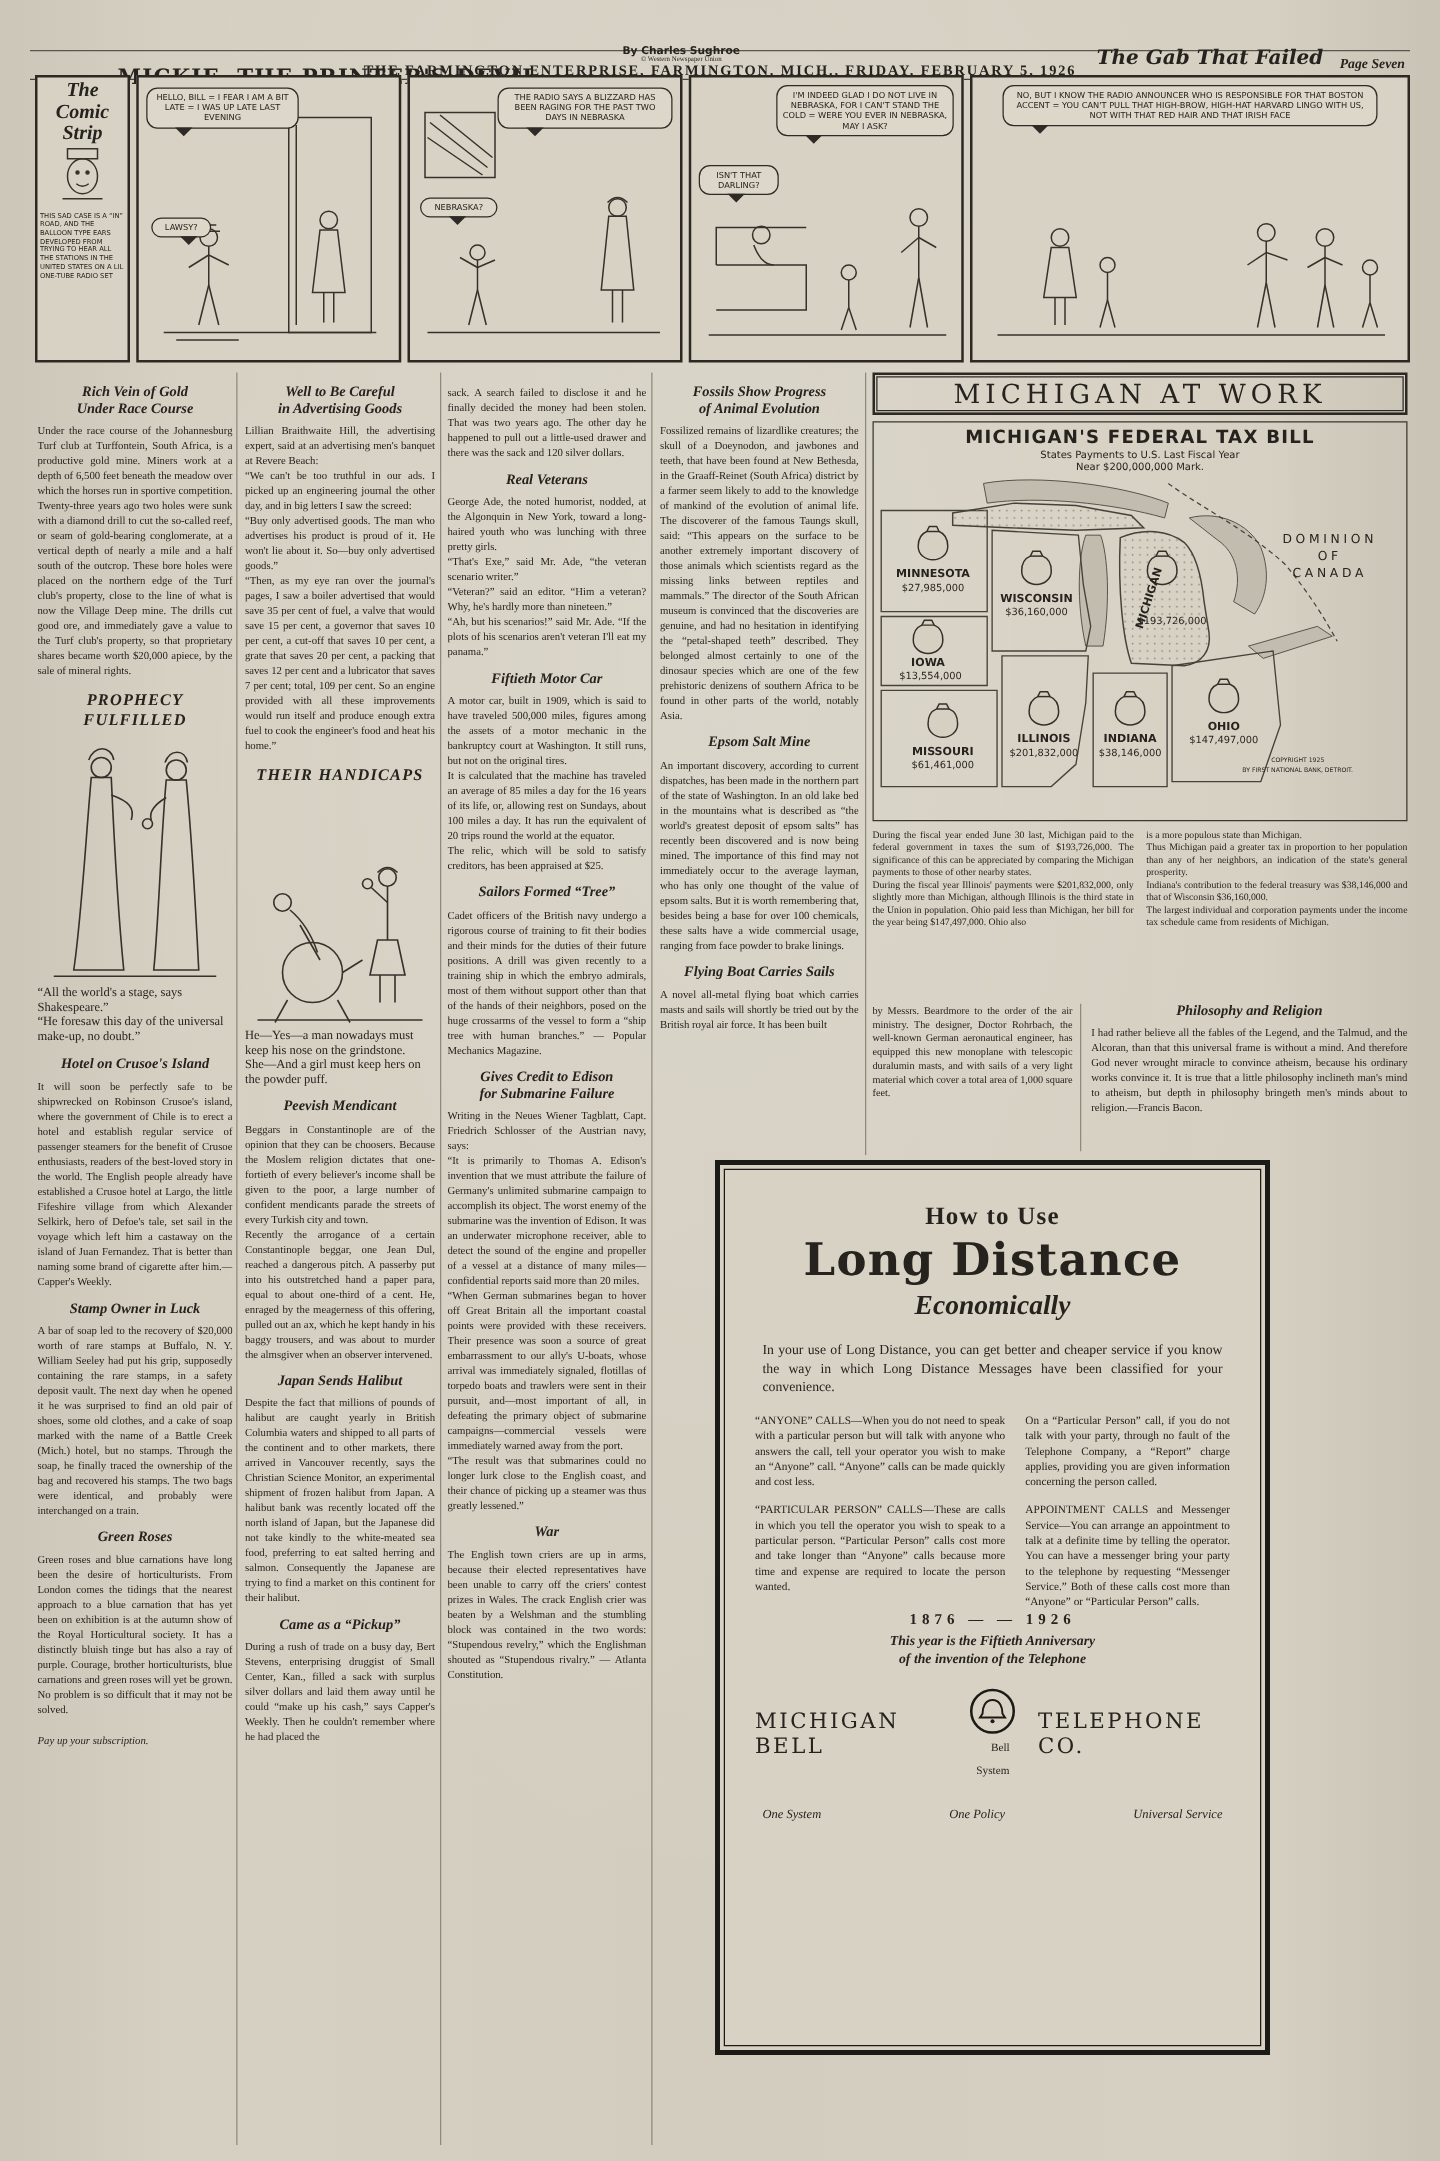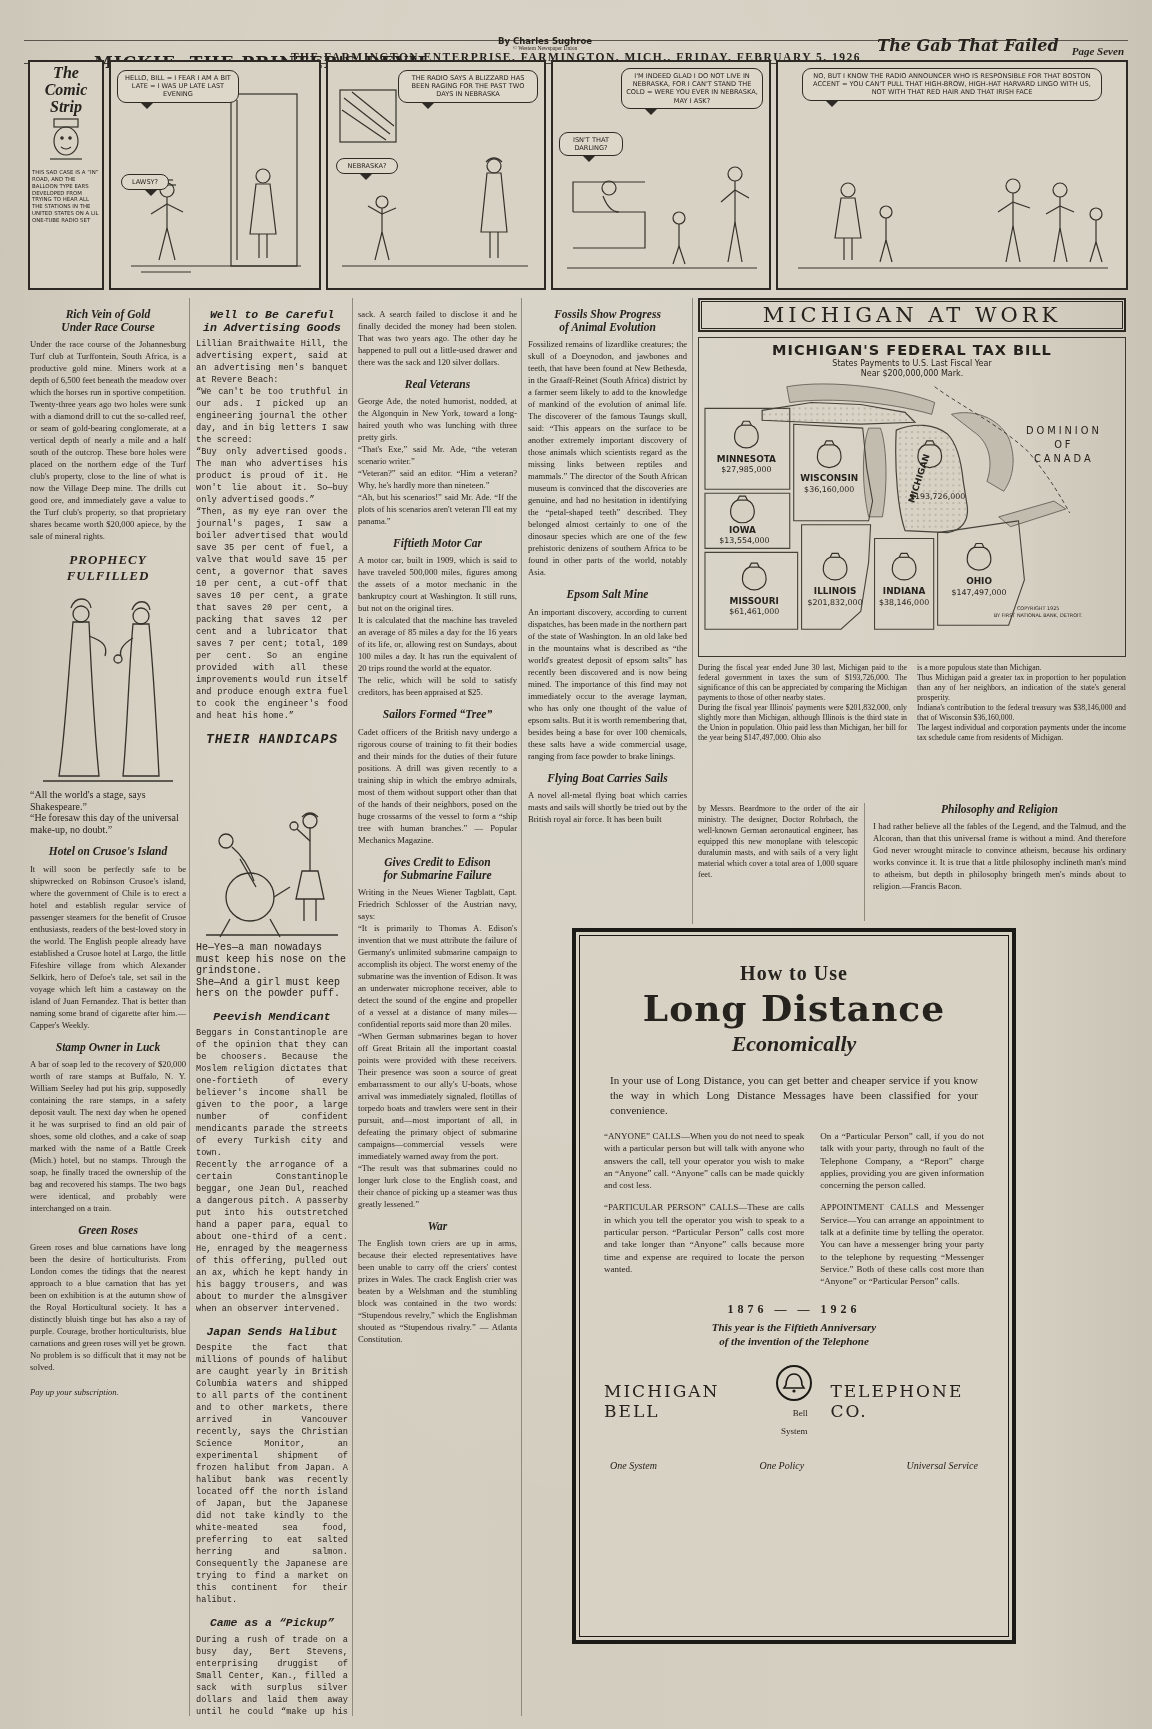--- a/index.html
+++ b/index.html
@@ -37,21 +37,21 @@
   .bubble{ position:absolute; border:1px solid #2e2b26; border-radius:9px; padding:3px 4px;
     font-family:"DejaVu Sans",sans-serif; font-size:6.6px; line-height:1.25; text-align:center;
     background:#ddd7c9; z-index:2; }
   .bubble::after{ content:''; position:absolute; bottom:-7px; left:22px;
     border:7px solid transparent; border-top-color:#2e2b26; border-bottom-width:0; }
   .figures{ position:absolute; inset:0; }
   .figures path,.figures line,.figures circle,.figures rect,.figures polyline{ stroke:#35322c; stroke-width:1.2; fill:none; }
   
   .col{ position:absolute; top:298px; overflow:hidden; }
   #col1{ left:30px;  width:156px; height:1420px; }
-  #col2{ left:196px; width:152px; height:1420px;font-family:Liberation Mono, monospace; }
+  #col2{ left:196px; width:152px; height:1420px; }
   #col3{ left:358px; width:159px; height:1420px; }
   #col4{ left:528px; width:159px; height:624px; }
   .headline{ font-weight:bold; font-style:italic; font-size:11.5px; line-height:1.15; text-align:center;
     white-space:pre-line; margin:10px 4px 4px; }
   .body{ font-size:8.6px; line-height:12px; text-align:justify; white-space:pre-line; }
   .note{ font-size:8.6px; font-style:italic; margin-top:14px; }
   .cartoon{ margin-top:10px; }
   .cartoon-head{ font-weight:bold; font-style:italic; font-size:13px; text-align:center; letter-spacing:1px; margin-bottom:2px; }
   .cartoon svg{ display:block; margin:0 auto; }
   .cartoon svg *{ stroke:#35322c; stroke-width:1.3; fill:none; }
@@ -87,21 +87,21 @@
     border:4px solid #1c1a16; background:#d8d2c4; padding:3px; }
   .ad-inner{ border:1.5px solid #1c1a16; height:100%; padding:18px 24px 10px; }
   .ad-h1{ text-align:center; font-size:20px; font-weight:bold; letter-spacing:1px; margin-top:8px; }
   .ad-h2{ text-align:center; font-size:36px; font-weight:bold; letter-spacing:1px; font-family:"DejaVu Serif",serif; margin-top:2px; }
   .ad-h3{ text-align:center; font-size:22px; font-weight:bold; font-style:italic; margin-top:2px; }
   .ad-intro{ font-size:11px; line-height:15px; text-align:justify; margin:16px 6px 0; }
   .ad-cols{ display:flex; gap:16px; margin-top:12px; }
   .ad-col{ font-size:9px; line-height:12.3px; text-align:justify; }
   .ad-col.left{ width:55%; } .ad-col.right{ width:45%; }
   .ad-col p + p{ margin-top:10px; }
-  .ad-years{ text-align:center; font-size:12px; font-weight:bold; letter-spacing:4px; margin-top:14px; }
+  .ad-years{ text-align:center; font-size:12px; font-weight:bold; letter-spacing:4px; }
   .ad-anniv{ text-align:center; font-size:11px; font-style:italic; font-weight:bold; line-height:1.3; white-space:pre-line; margin-top:3px; }
   .ad-company{ display:flex; align-items:center; justify-content:center; gap:12px; margin-top:16px; }
   .ad-company .co{ font-size:17px; letter-spacing:2px; font-family:"DejaVu Serif",serif; }
   .bell-wrap{ text-align:center; }
   .bell-wrap svg{ display:block; margin:0 auto; }
   .bell-caption{ text-align:center; font-size:9px; margin-top:2px;margin-left:12px; }
   .ad-footer{ display:flex; justify-content:space-between; font-size:10px; font-style:italic; margin-top:22px; padding:0 6px; }
 </style>
 </head>
 <body>

